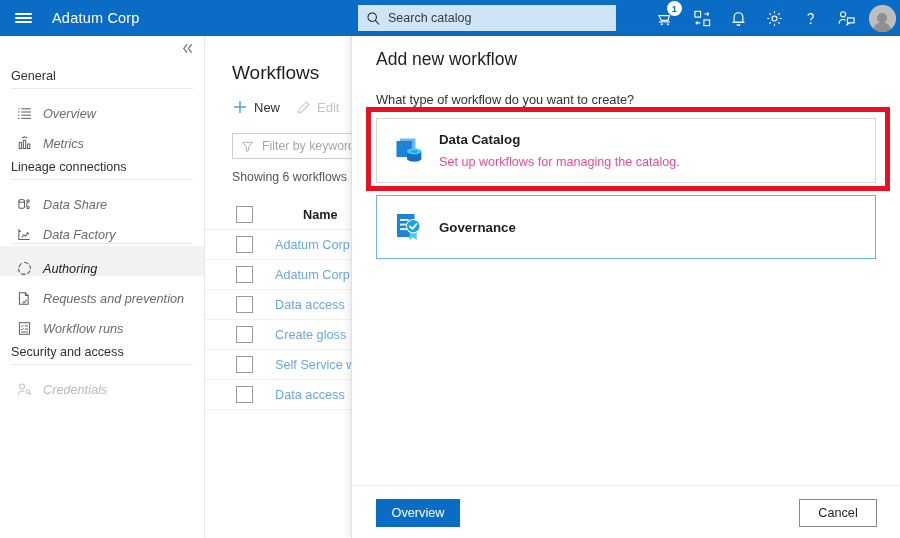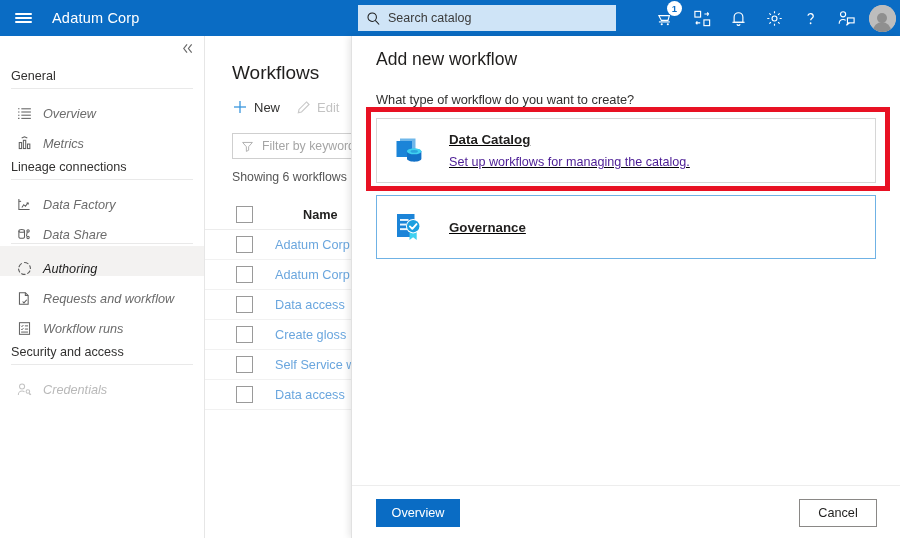--- a/index.html
+++ b/index.html
@@ -71,23 +71,23 @@
   }
   .dlgtitle{ font-size:17.5px; color:#201f1e; padding:13px 0 0 24px;}
   .dlgsub{ font-size:12.8px; color:#323130; padding:22px 0 0 24px;}
   .cards{ padding:11px 24px 0 24px;}
   .card{
     position:relative; border:1px solid #d6d6d6; background:#fff;
     display:flex; align-items:center; padding:13px 14px; cursor:pointer;
   }
   .card.selected{ border:1px solid #6fb2e5; }
   .card + .card{ margin-top:12px; }
-  .cardtxt{ margin-left:22px;text-decoration:underline;}
+  .cardtxt{ margin-left:12px;}
   .cardtitle{ font-size:13.3px; font-weight:600; color:#201f1e;}
-  .carddesc{ font-size:12.6px; color:#4c1d95; margin-top:8px;}
+  .carddesc{ font-size:12.6px; color:#ec4899; margin-top:8px;}
   .cardicon{ width:36px; height:36px; flex:none;}
 
   .redbox{
     position:absolute; left:366px; top:107px; width:524px; height:84px;
     border:5px solid #e81123; pointer-events:none;
   }
 
   .dlgfooter{ position:absolute; left:0; bottom:0; width:549px; height:53px; border-top:1px solid #ededed; }
   .btn-primary{
     position:absolute; left:24px; top:13px; width:84px; height:28px; background:#0a6cc4; color:#fff;
@@ -213,39 +213,39 @@
           </svg>
       </span>
       <span class="lbl">Metrics</span>
     </div>
 
     <div class="navsection">Lineage connections</div>
     <div class="navrule"></div>
     <div class="navitem">
       <span class="navicon">
         <svg width="15" height="15" viewBox="0 0 16 16" fill="none" stroke="currentColor" stroke-width="1.1">
-            <path d="M2 2v11.4h11.4"></path>
-            <path d="M2 4.6h2.4"></path>
-            <path d="M5.2 11.2l2-3 1.8 1.7 2.6-3.6"></path>
-            <path d="M10.2 6.3h1.8v1.7"></path>
-          </svg>
-      </span>
-      <span class="lbl">Data Factory</span>
-    </div>
-    <div class="navitem">
-      <span class="navicon">
-        <svg width="15" height="15" viewBox="0 0 16 16" fill="none" stroke="currentColor" stroke-width="1.1">
             <ellipse cx="5" cy="4.2" rx="3" ry="1.5"></ellipse>
             <path d="M2 4.2v6.4c0 .8 1.3 1.5 3 1.5s3-.7 3-1.5V4.2"></path>
             <circle cx="11.8" cy="4.2" r="1.25"></circle>
             <circle cx="11.8" cy="11.2" r="1.25"></circle>
             <path d="M10.9 5.3l-.9 4.8"></path>
           </svg>
       </span>
       <span class="lbl">Data Share</span>
+    </div>
+    <div class="navitem">
+      <span class="navicon">
+        <svg width="15" height="15" viewBox="0 0 16 16" fill="none" stroke="currentColor" stroke-width="1.1">
+            <path d="M2 2v11.4h11.4"></path>
+            <path d="M2 4.6h2.4"></path>
+            <path d="M5.2 11.2l2-3 1.8 1.7 2.6-3.6"></path>
+            <path d="M10.2 6.3h1.8v1.7"></path>
+          </svg>
+      </span>
+      <span class="lbl">Data Factory</span>
     </div>
 
     <div class="navrule"></div>
     <div class="navitem selected">
       <span class="navicon">
         <svg width="15" height="15" viewBox="0 0 16 16" fill="none" stroke="currentColor" stroke-width="1.2" stroke-linecap="round">
             <path d="M8 1.6a6.4 6.4 0 013.7 1.2"></path>
             <path d="M13.6 5.1a6.4 6.4 0 01.7 2.9"></path>
             <path d="M13.7 10.6a6.4 6.4 0 01-2.3 2.6"></path>
             <path d="M8.6 14.3a6.4 6.4 0 01-3.6-.8"></path>
@@ -256,21 +256,21 @@
       <span class="lbl">Authoring</span>
     </div>
     <div class="navitem">
       <span class="navicon">
         <svg width="15" height="15" viewBox="0 0 16 16" fill="none" stroke="currentColor" stroke-width="1.1">
             <path d="M2.6 1.8h6.3l3 3v9.4H2.6z"></path>
             <path d="M8.9 1.8v3h3"></path>
             <path d="M6 11.2l1.4 1.5 3-3.4"></path>
           </svg>
       </span>
-      <span class="lbl">Requests and workflow</span>
+      <span class="lbl">Requests and prevention</span>
     </div>
     <div class="navitem">
       <span class="navicon">
         <svg width="15" height="15" viewBox="0 0 16 16" fill="none" stroke="currentColor" stroke-width="1.05">
             <rect x="2.6" y="1.8" width="10.8" height="12.4"></rect>
             <path d="M4.4 5.1l.9.9 1.5-1.7"></path>
             <path d="M4.4 8.5l.9.9 1.5-1.7"></path>
             <line x1="8.4" y1="5.2" x2="11.8" y2="5.2"></line>
             <line x1="8.4" y1="8.6" x2="11.8" y2="8.6"></line>
             <line x1="4.4" y1="11.8" x2="11.8" y2="11.8"></line>

